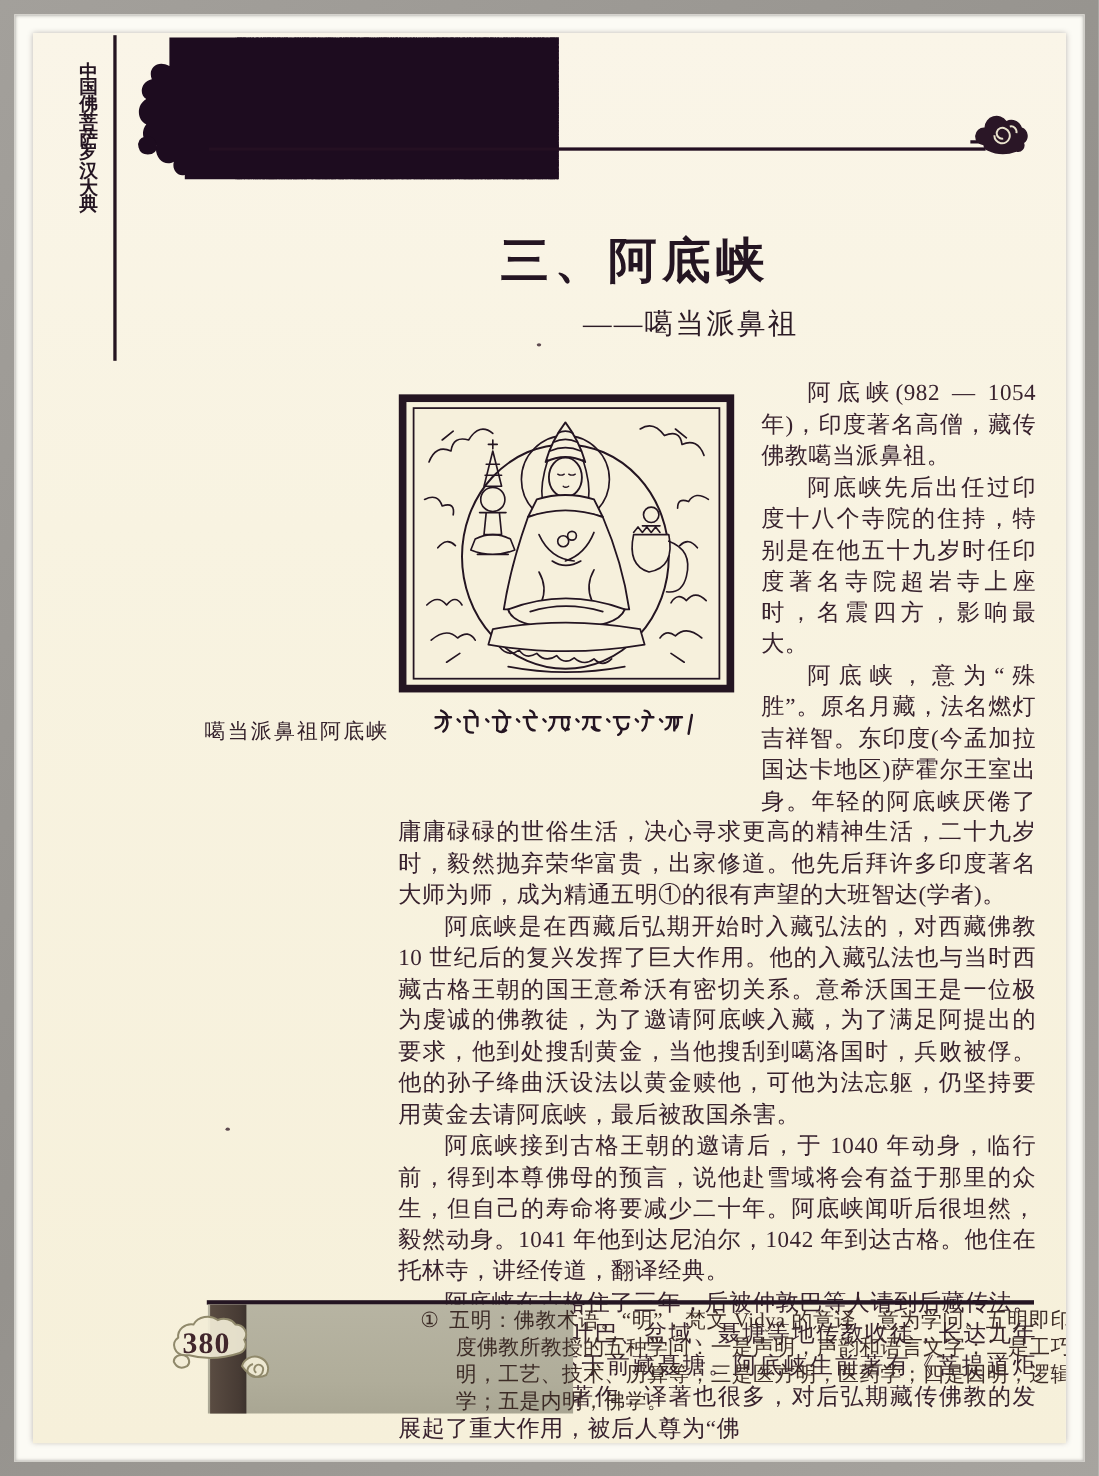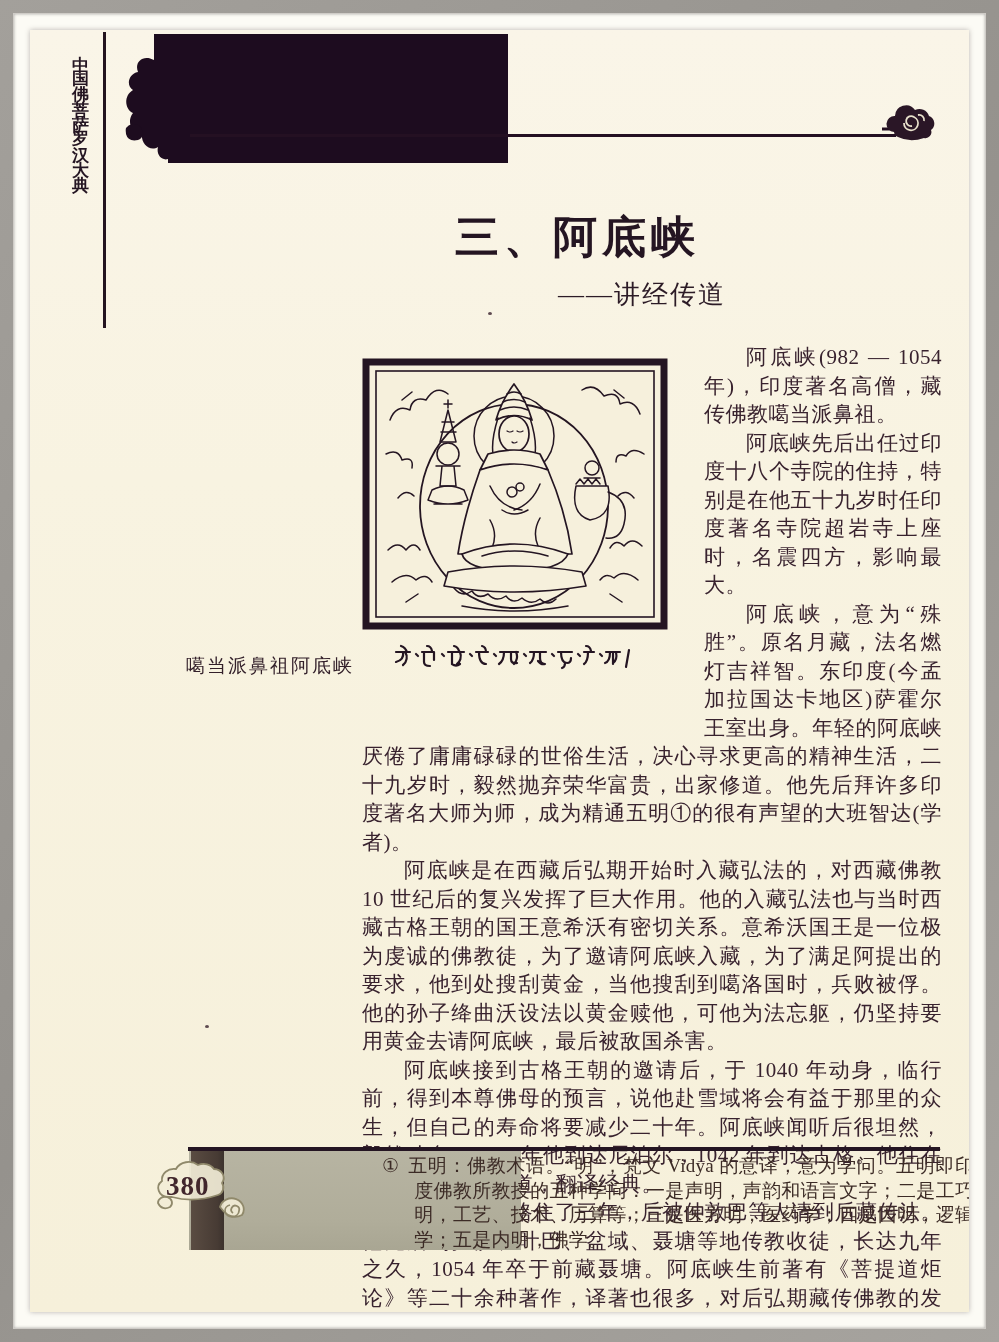--- a/index.html
+++ b/index.html
@@ -37,28 +37,28 @@
   .speck { position:absolute; background:#5e4a50; border-radius:50%; }
   .speck-a { left:458px; top:282px; width:4px; height:3px; }
   .speck-b { left:175px; top:995px; width:4px; height:3px; }
 
   
   .content { position:absolute; left:332px; top:313px; width:580px;
              font-size:21px; line-height:28.5px; letter-spacing:.5px;
              text-align:justify; color:#38222e; }
   .content p { margin:0; text-indent:2em; }
 
-  .figure { float:left; width:306px; margin:15px 36px 46px 0; position:relative; }
+  .figure { float:left; width:306px; margin:15px 24px 46px 0; position:relative; }
   .figure-caption { position:absolute; left:-176px; top:294px; width:170px;
                     font-size:19px; letter-spacing:2px; color:#33202a;
                     text-indent:0; white-space:nowrap; }
   .tibetan-line { display:block; margin:2px auto 0 auto; }
 
   
-  .footer-zone { position:absolute; left:158px; top:1117px; width:755px; height:92px; }
+  .footer-zone { position:absolute; left:158px; top:1152px; width:755px; height:92px; }
   .footer-topline { position:absolute; left:0; top:0; width:752px; height:3.5px;
                     background:#241522; }
   .footer-band { position:absolute; left:1px; top:3.5px; width:332px; height:99px;
                  background:linear-gradient(180deg,#b7b4a2 0%,#b0ad9a 70%,#a9a693 100%); }
   .footer-strip { position:absolute; left:3px; top:3.5px; width:33px; height:99px;
                   background:linear-gradient(90deg,#5a4c42 0%,#473b34 80%,#3c322d 100%); }
   .pageno-cloud { position:absolute; left:-34px; top:8px; }
   .footnote { position:absolute; left:194px; top:7px; width:560px;
               font-size:19px; line-height:24.5px; color:#3c2b26;
               text-align:justify; letter-spacing:.3px;
@@ -97,21 +97,21 @@
     <div class="header-rule"></div>
     <svg class="header-cloud" width="54" height="42" viewBox="0 0 54 42">
       <path d="M0,29 h14" stroke="#241022" stroke-width="3"></path>
       <path fill="#2a1626" d="M12,32 a8,8 0 0 1 1,-16 a11,11 0 0 1 20,-6 a10,10 0 0 1 14,6
            a8,8 0 0 1 2,14 a6,6 0 0 1 -7,8 q-14,5 -26,-1 a6,6 0 0 1 -4,-5 z"></path>
       <path stroke="#e9e2cc" stroke-width="1.8" fill="none" d="M22,23 a7,7 0 1 0 10,-6 a5,5 0 1 0 -2,9 M36,15 a5,5 0 0 1 6,6"></path>
     </svg>
 
     <div class="title-wrap">
       <h1 class="article-title">三、阿底峡</h1>
-      <div class="article-subtitle">——讲经传道</div>
+      <div class="article-subtitle">——噶当派鼻祖</div>
     </div>
     <div class="speck speck-a"></div>
     <div class="speck speck-b"></div>
 
     <div class="content">
       <div class="figure">
         <svg width="306" height="276" viewBox="0 0 306 276">
           <rect x="4" y="4" width="298" height="264" fill="#f6f0dc" stroke="#241522" stroke-width="7"></rect>
           <rect x="14" y="13" width="278" height="246" fill="none" stroke="#241522" stroke-width="1.6"></rect>
           <g class="ink" stroke-width="1.5">

